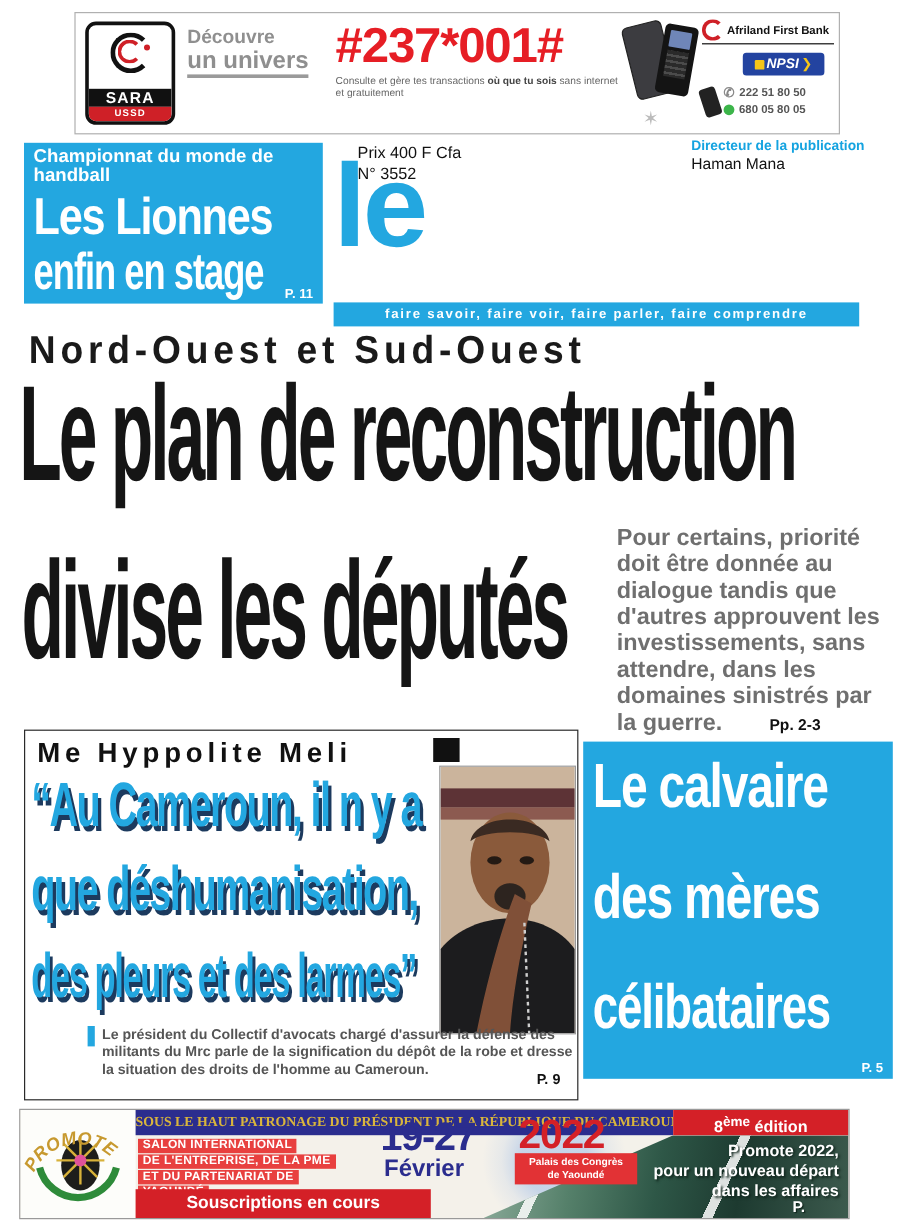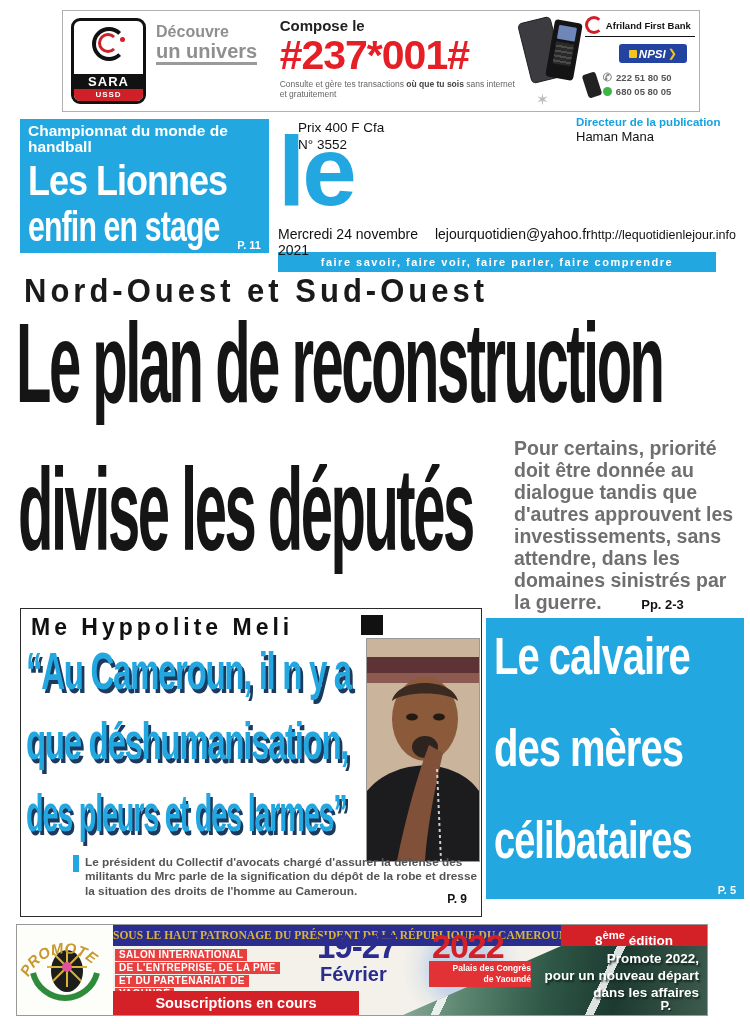--- a/index.html
+++ b/index.html
@@ -94,21 +94,21 @@
        repeating-linear-gradient(115deg, transparent 0 54px, rgba(255,255,255,0.85) 54px 62px, transparent 62px 140px),
        linear-gradient(100deg,#8fae9d 0%,#55806a 25%,#2e5747 48%,#1d3a30 70%,#3d5b4e 100%);
      clip-path:polygon(52% 0,100% 0,100% 100%,0 100%);}
   .patronage{position:absolute;left:96px;top:0;width:448px;height:21px;background:#2b2d8e;color:#d9b53c;font-family:"Liberation Serif",serif;font-weight:bold;font-size:11.5px;line-height:21px;text-align:center;white-space:nowrap;}
   .edition{position:absolute;left:544px;top:0;width:146px;height:21px;background:#d42027;color:#fff;font-weight:bold;font-size:13.5px;line-height:21px;text-align:center;}
   .salon{position:absolute;left:98px;top:24px;}
   .salon div{display:table;background:#e8403f;color:#fff;font-weight:bold;font-size:10px;line-height:12px;padding:0 4px;margin-bottom:1px;letter-spacing:0.3px;}
   .dts{position:absolute;left:300px;top:3px;color:#2b2d8e;font-weight:800;font-size:33px;letter-spacing:-1px;}
   .yr{position:absolute;left:415px;top:2px;color:#d42027;font-weight:800;font-size:34px;letter-spacing:-1px;}
   .mon{position:absolute;left:303px;top:38px;color:#2b2d8e;font-weight:800;font-size:20px;}
-  .venue{position:absolute;left:412px;top:36px;width:102px;background:#e23235;color:#fff;font-weight:bold;font-size:8.5px;text-align:right;line-height:11px;padding:2px 0;}
+  .venue{position:absolute;left:412px;top:36px;width:102px;background:#e23235;color:#fff;font-weight:bold;font-size:8.5px;text-align:center;line-height:11px;padding:2px 0;}
   .subs{position:absolute;left:96px;top:66px;width:246px;height:24px;background:#d42027;color:#fff;font-weight:bold;font-size:14.5px;text-align:center;line-height:24px;}
   .adweb{position:absolute;left:342px;top:68px;width:172px;height:22px;background:#2b2d8e;color:#fff;font-size:11px;text-align:center;line-height:22px;}
   .adtag{position:absolute;right:8px;top:26px;text-align:right;color:#fff;font-weight:bold;font-size:13.5px;line-height:1.25;text-shadow:1.5px 1.5px 2px #10241c;}
   .adpage{position:absolute;right:36px;bottom:2px;color:#fff;font-weight:800;font-size:13px;text-shadow:1px 1px 1px #10241c;}
 </style>
 </head>
 <body>
 
 <div>
 
@@ -118,21 +118,20 @@
       <div class="sara-ring2"></div>
       <div class="sara-dot"></div>
       <div class="sara-name">SARA</div>
       <div class="sara-sub">USSD</div>
     </div>
     <div class="slogan">
       <div class="sl1">Découvre</div>
       <div><span class="sl2">un univers</span></div>
     </div>
     <div class="ussd">
-      <div class="compose">Compose le</div>
       <div class="code">#237*001#</div>
       <div class="note"><span>Consulte et gère tes transactions </span><b>où que tu sois</b><span> sans internet et gratuitement</span></div>
     </div>
     <div class="phones">
       <div class="ph-a"></div>
       <div class="ph-b">
         <div class="scr"></div>
         <div class="keys"></div>
       </div>
       <div class="crack">✶</div>
@@ -174,25 +173,20 @@
     <div class="logo-row">
       <span>le</span>
     </div>
     <div class="price-blk">
       <div>Prix 400 F Cfa</div>
       <div>N° 3552</div>
     </div>
     <div class="dir-blk">
       <div class="dir-label">Directeur de la publication</div>
       <div class="dir-name">Haman Mana</div>
-    </div>
-    <div class="info-row">
-      <span class="i-date">Mercredi 24 novembre  2021</span>
-      <span class="i-mail">lejourquotidien@yahoo.fr</span>
-      <span class="i-web">http://lequotidienlejour.info</span>
     </div>
   </div>
   <div class="abs tagbar">faire savoir, faire voir, faire parler, faire comprendre</div>
 
   <div class="abs lead-kicker">Nord-Ouest et Sud-Ouest</div>
   <div class="abs hl hl1">Le plan de reconstruction</div>
   <div class="abs hl hl2">divise les députés</div>
   <div class="abs summary">
     <span>Pour certains, priorité doit être donnée au dialogue tandis que d'autres approuvent les investissements, sans attendre, dans les domaines sinistrés par la guerre.</span>
     <span class="pref">Pp. 2-3</span>

